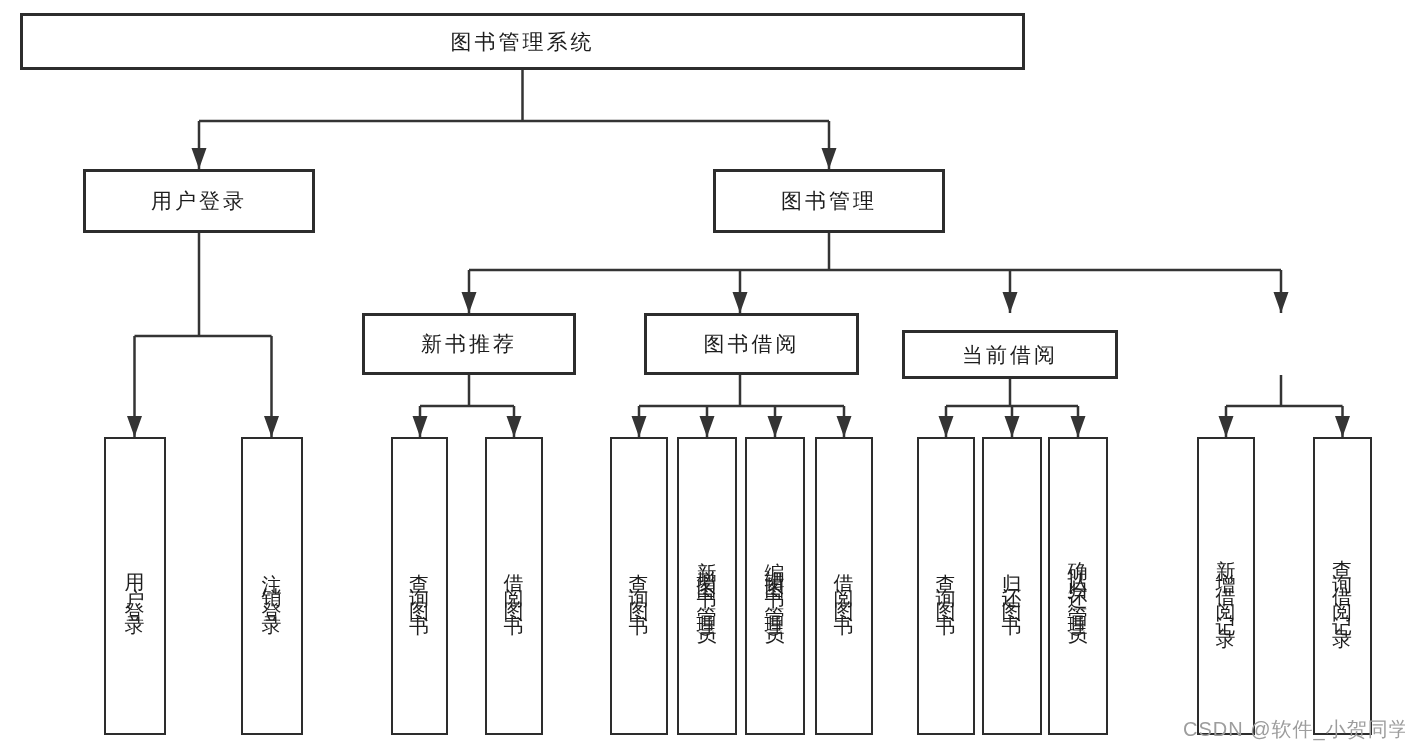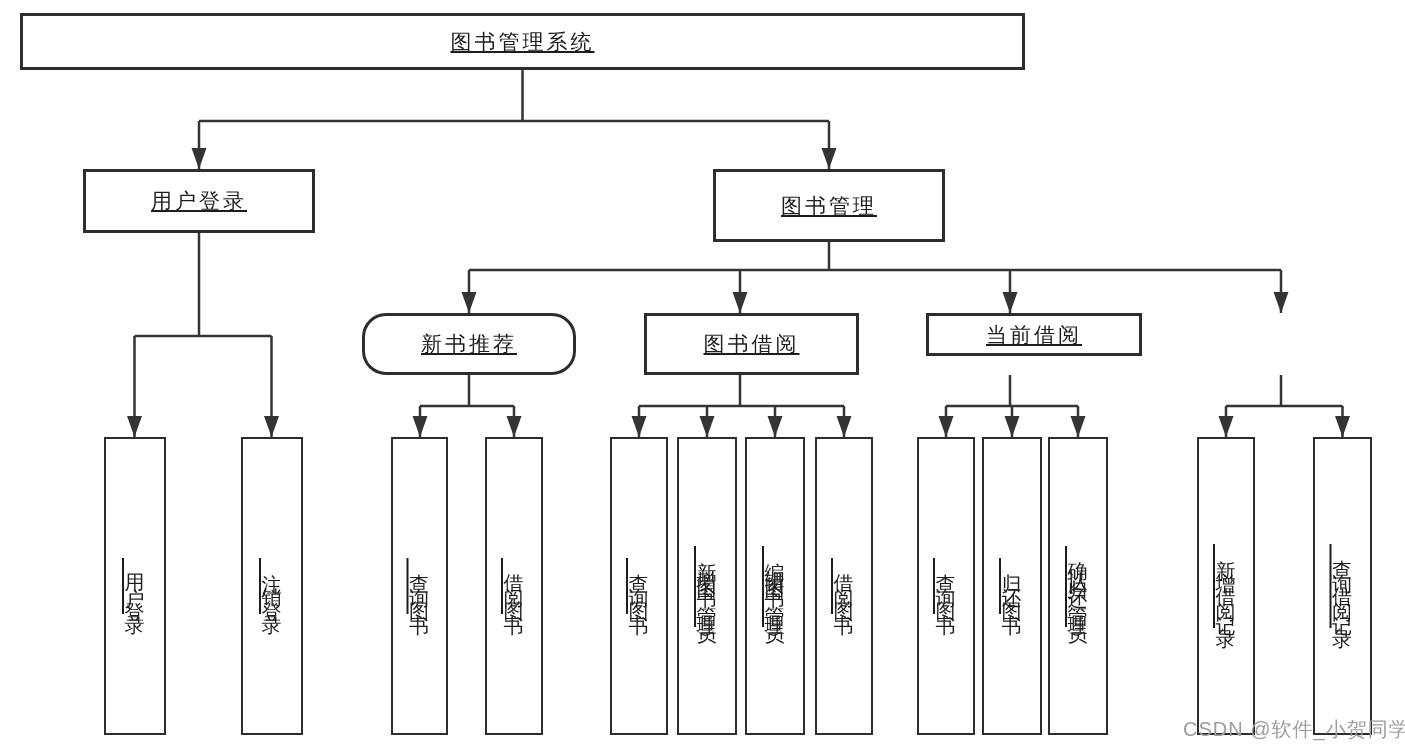--- a/index.html
+++ b/index.html
@@ -19,21 +19,20 @@
   .box {
     position: absolute;
     box-sizing: border-box;
     background: #ffffff;
     border: 3px solid #2d2d2d;
     display: flex;
     align-items: center;
     justify-content: center;
     color: #1d1d1d;
     z-index: 2;
-    text-decoration: underline;
   }
   .h-box {
     font-size: 21px;
     letter-spacing: 3px;
     white-space: nowrap;
   }
   .leaf {
     border-width: 2.5px;
     writing-mode: vertical-rl;
     text-orientation: mixed;
@@ -89,25 +88,25 @@
         M1012 437 L1004.5 416 L1019.5 416 Z
         M1078 437 L1070.5 416 L1085.5 416 Z
         M1226 437 L1218.5 416 L1233.5 416 Z
         M1342.5 437 L1335 416 L1350 416 Z"></path>
     </g>
   </svg>
 
   <div class="box h-box" style="left:20px; top:13px; width:1005px; height:57px;">图书管理系统</div>
 
   <div class="box h-box" style="left:83px; top:169px; width:232px; height:64px;">用户登录</div>
-  <div class="box h-box" style="left:713px; top:169px; width:232px; height:73px;">图书管理</div>
+  <div class="box h-box" style="left:713px; top:169px; width:232px; height:64px;">图书管理</div>
 
-  <div class="box h-box" style="left:362px; top:313px; width:214px; height:62px;border-radius:24px;">新书推荐</div>
+  <div class="box h-box" style="left:362px; top:313px; width:214px; height:62px;">新书推荐</div>
   <div class="box h-box" style="left:644px; top:313px; width:215px; height:62px;">图书借阅</div>
-  <div class="box h-box" style="left:902px; top:313px; width:216px; height:43px;margin-left:24px;">当前借阅</div>
+  <div class="box h-box" style="left:902px; top:330px; width:216px; height:49px;">当前借阅</div>
 
   <div class="box leaf" style="left:104px; top:437px; width:62px; height:298px;">用户登录</div>
   <div class="box leaf" style="left:241px; top:437px; width:62px; height:298px;">注销登录</div>
 
   <div class="box leaf" style="left:391px; top:437px; width:57px; height:298px;">查询图书</div>
   <div class="box leaf" style="left:485px; top:437px; width:58px; height:298px;">借阅图书</div>
 
   <div class="box leaf" style="left:610px; top:437px; width:58px; height:298px;">查询图书</div>
   <div class="box leaf leaf-long" style="left:677px; top:437px; width:60px; height:298px;">新增图书（管理员）</div>
   <div class="box leaf leaf-long" style="left:745px; top:437px; width:60px; height:298px;">编辑图书（管理员）</div>

